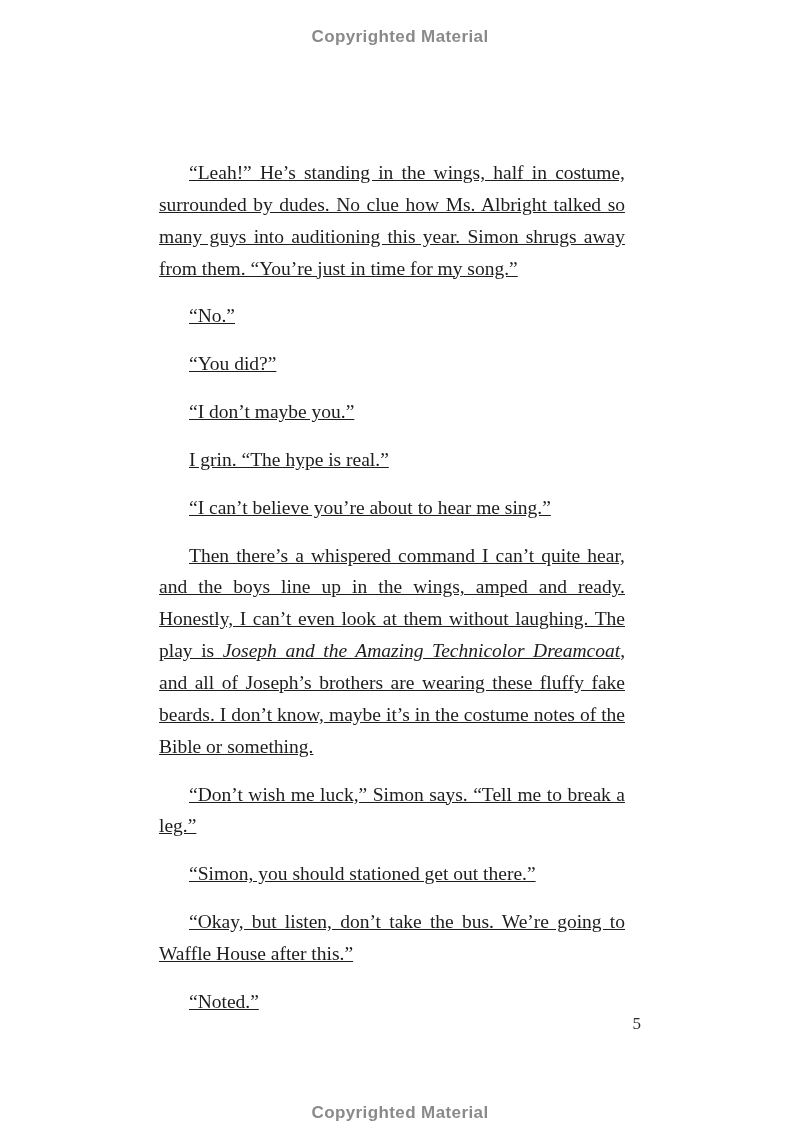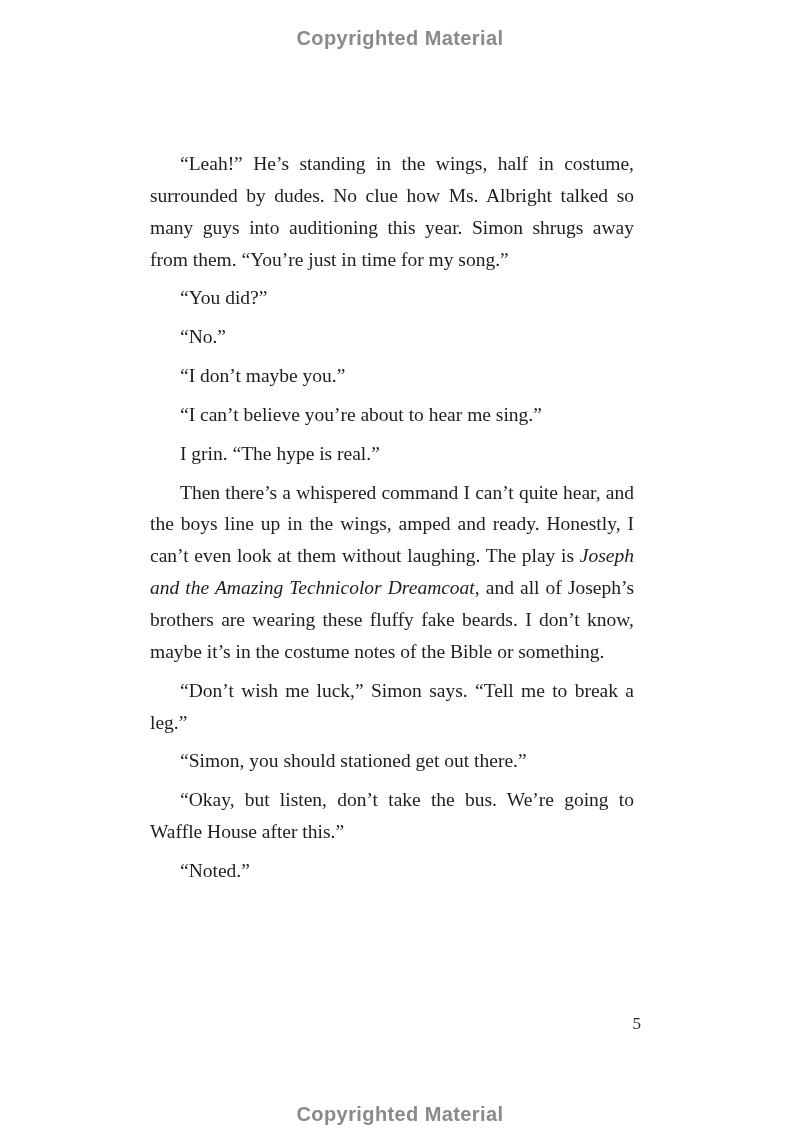--- a/index.html
+++ b/index.html
@@ -14,43 +14,44 @@
     font-family: "Liberation Serif", serif;
     overflow: hidden;
   }
   .copyright-notice {
     position: absolute;
     left: 0;
     width: 100%;
     text-align: center;
     font-family: "Liberation Sans", sans-serif;
     font-weight: bold;
-    font-size: 20px;
+    font-size: 17px;
     letter-spacing: 0.4px;
     color: #8a8a8a;
   }
   .copyright-notice.top { top: 27px; }
   .copyright-notice.bottom { top: 1103px; }
 
   .text-block {
     position: absolute;
     left: 143px;
     top: 141px;
     width: 498px;
     font-size: 19.5px;
     line-height: 31.85px;
     color: #1d1d1d;
     text-align: justify;
     hyphens: auto;
     -webkit-hyphens: auto;
   }
   .para {
-    margin: 7px;
+    margin: 16px;
     padding: 0;
     text-indent: 30px;
+    text-decoration: underline;
   }
   .italic {
     font-style: italic;
   }
   .page-number {
     position: absolute;
     top: 1014px;
     left: 0;
     width: 641px;
     text-align: right;
@@ -58,25 +59,25 @@
     color: #2a2a2a;
   }
 </style>
 </head>
 <body>
 
 <div class="copyright-notice top">Copyrighted Material</div>
 
 <main class="text-block" id="paragraphs">
     <p class="para"><span>“Leah!” He’s standing in the wings, half in costume, surrounded by dudes. No clue how Ms. Albright talked so many guys into auditioning this year. Simon shrugs away from them. “You’re just in time for my song.”</span></p>
+    <p class="para"><span>“No.”</span></p>
     <p class="para"><span>“You did?”</span></p>
-    <p class="para"><span>“No.”</span></p>
     <p class="para"><span>“I don’t maybe you.”</span></p>
+    <p class="para"><span>I grin. “The hype is real.”</span></p>
     <p class="para"><span>“I can’t believe you’re about to hear me sing.”</span></p>
-    <p class="para"><span>I grin. “The hype is real.”</span></p>
     <p class="para"><span>Then there’s a whispered command I can’t quite hear, and the boys line up in the wings, amped and ready. Honestly, I can’t even look at them without laughing. The play is </span><span class="italic">Joseph and the Amazing Technicolor Dreamcoat</span><span>, and all of Joseph’s brothers are wearing these fluffy fake beards. I don’t know, maybe it’s in the costume notes of the Bible or something.</span></p>
     <p class="para"><span>“Don’t wish me luck,” Simon says. “Tell me to break a leg.”</span></p>
     <p class="para"><span>“Simon, you should stationed get out there.”</span></p>
     <p class="para"><span>“Okay, but listen, don’t take the bus. We’re going to Waffle House after this.”</span></p>
     <p class="para"><span>“Noted.”</span></p>
   </main>
 
 <div class="page-number">5</div>
 
 <div class="copyright-notice bottom">Copyrighted Material</div>

